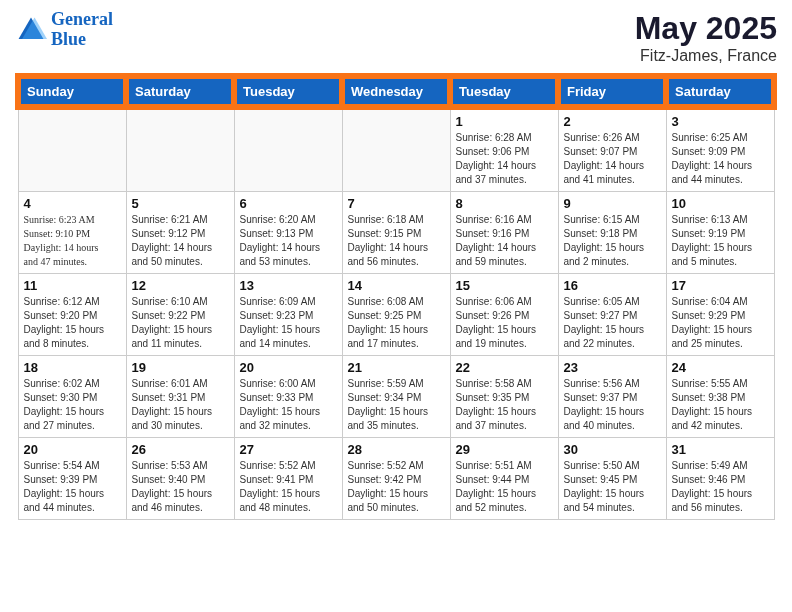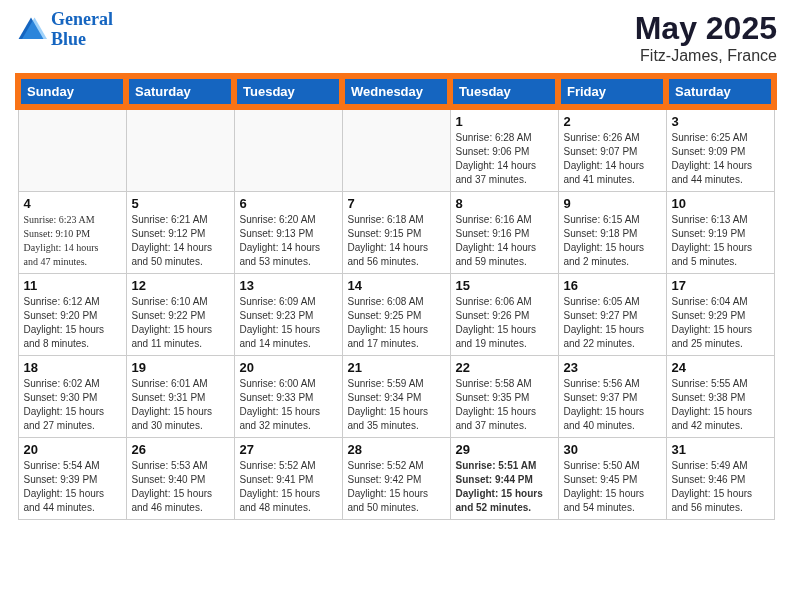--- a/index.html
+++ b/index.html
@@ -327,21 +327,21 @@
           </td>
           <td>
             <span class="day-num">28</span>
             <div class="day-info" style="white-space: pre-line;">Sunrise: 5:52 AM
 Sunset: 9:42 PM
 Daylight: 15 hours
 and 50 minutes.</div>
           </td>
           <td>
             <span class="day-num">29</span>
-            <div class="day-info" style="white-space: pre-line; font-weight: bold;">Sunrise: 5:51 AM
+            <div class="day-info" style="white-space: pre-line;">Sunrise: 5:51 AM
 Sunset: 9:44 PM
 Daylight: 15 hours
 and 52 minutes.</div>
           </td>
           <td>
             <span class="day-num">30</span>
             <div class="day-info" style="white-space: pre-line;">Sunrise: 5:50 AM
 Sunset: 9:45 PM
 Daylight: 15 hours
 and 54 minutes.</div>

